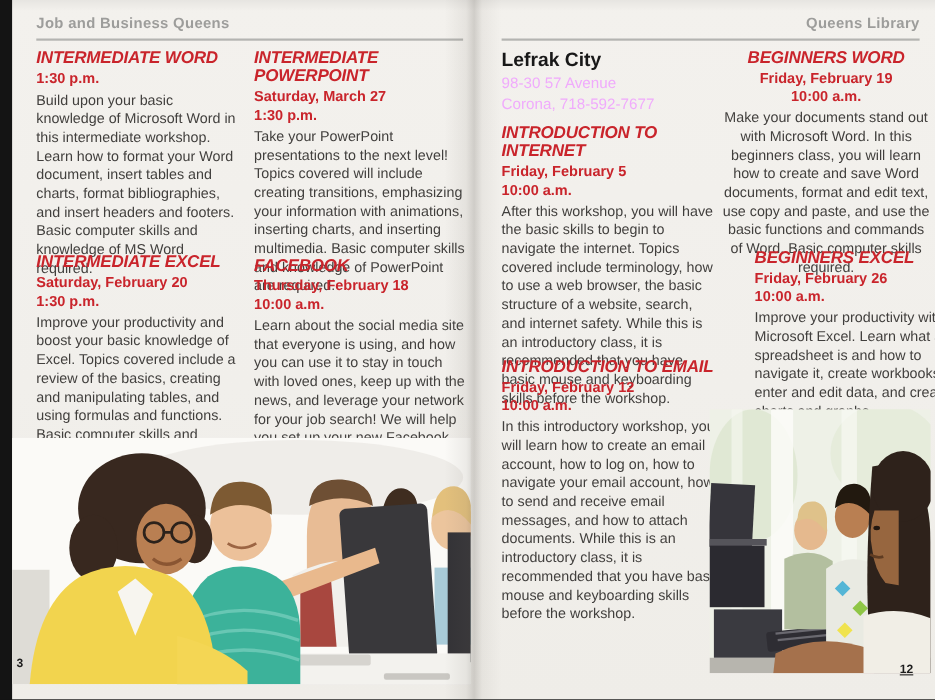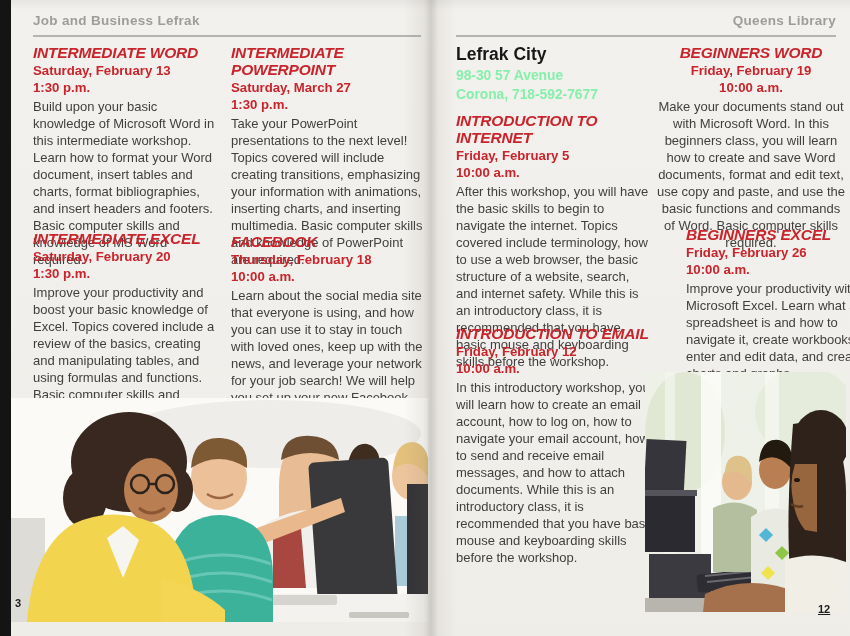--- a/index.html
+++ b/index.html
@@ -28,35 +28,34 @@
   .rule{position:absolute;top:35px;height:2px;background:#b4b4b1;}
   .prog{position:absolute;}
   .prog .title{
     margin:0 0 2px 0;color:#c9242b;font-size:15.5px;font-style:italic;
     font-weight:bold;line-height:1.1;letter-spacing:-.2px;
   }
   .prog .date,.prog .time{color:#c9242b;font-weight:bold;font-size:13.2px;line-height:1.25;}
   .prog .desc{color:#413f3d;font-size:13px;line-height:1.31;margin-top:2px;}
   .location{position:absolute;left:456px;top:44px;}
   .loc-name{font-size:17.5px;font-weight:bold;color:#181818;line-height:1.25;}
-  .loc-line{font-size:13.8px;font-weight:bold;color:#86efac;line-height:1.4;}
+  .loc-line{font-size:13.8px;font-weight:normal;color:#f0abfc;line-height:1.4;}
   .pageno{position:absolute;font-size:11px;font-weight:bold;color:#1d1d1d;}
   .photo{position:absolute;display:block;}
 </style>
 </head>
 <body>
 
 <div class="paper"></div>
 
-<div class="page-header" style="left:33px;">Job and Business Lefrak</div>
+<div class="page-header" style="left:33px;">Job and Business Queens</div>
 <div class="rule" style="left:33px;width:388px;"></div>
 
 <div class="prog" style="left:33px;top:44px;width:185px;">
   <div class="title">INTERMEDIATE WORD</div>
-  <div class="date">Saturday, February 13</div>
   <div class="time">1:30 p.m.</div>
   <div class="desc">Build upon your basic knowledge of Microsoft Word in this intermediate workshop. Learn how to format your Word document, insert tables and charts, format bibliographies, and insert headers and footers. Basic computer skills and knowledge of MS Word required.</div>
 </div>
 <div class="prog" style="left:33px;top:230px;width:185px;">
   <div class="title">INTERMEDIATE EXCEL</div>
   <div class="date">Saturday, February 20</div>
   <div class="time">1:30 p.m.</div>
   <div class="desc">Improve your productivity and boost your basic knowledge of Excel. Topics covered include a review of the basics, creating and manipulating tables, and using formulas and functions. Basic computer skills and knowledge of excel are required.</div>
 </div>
 

